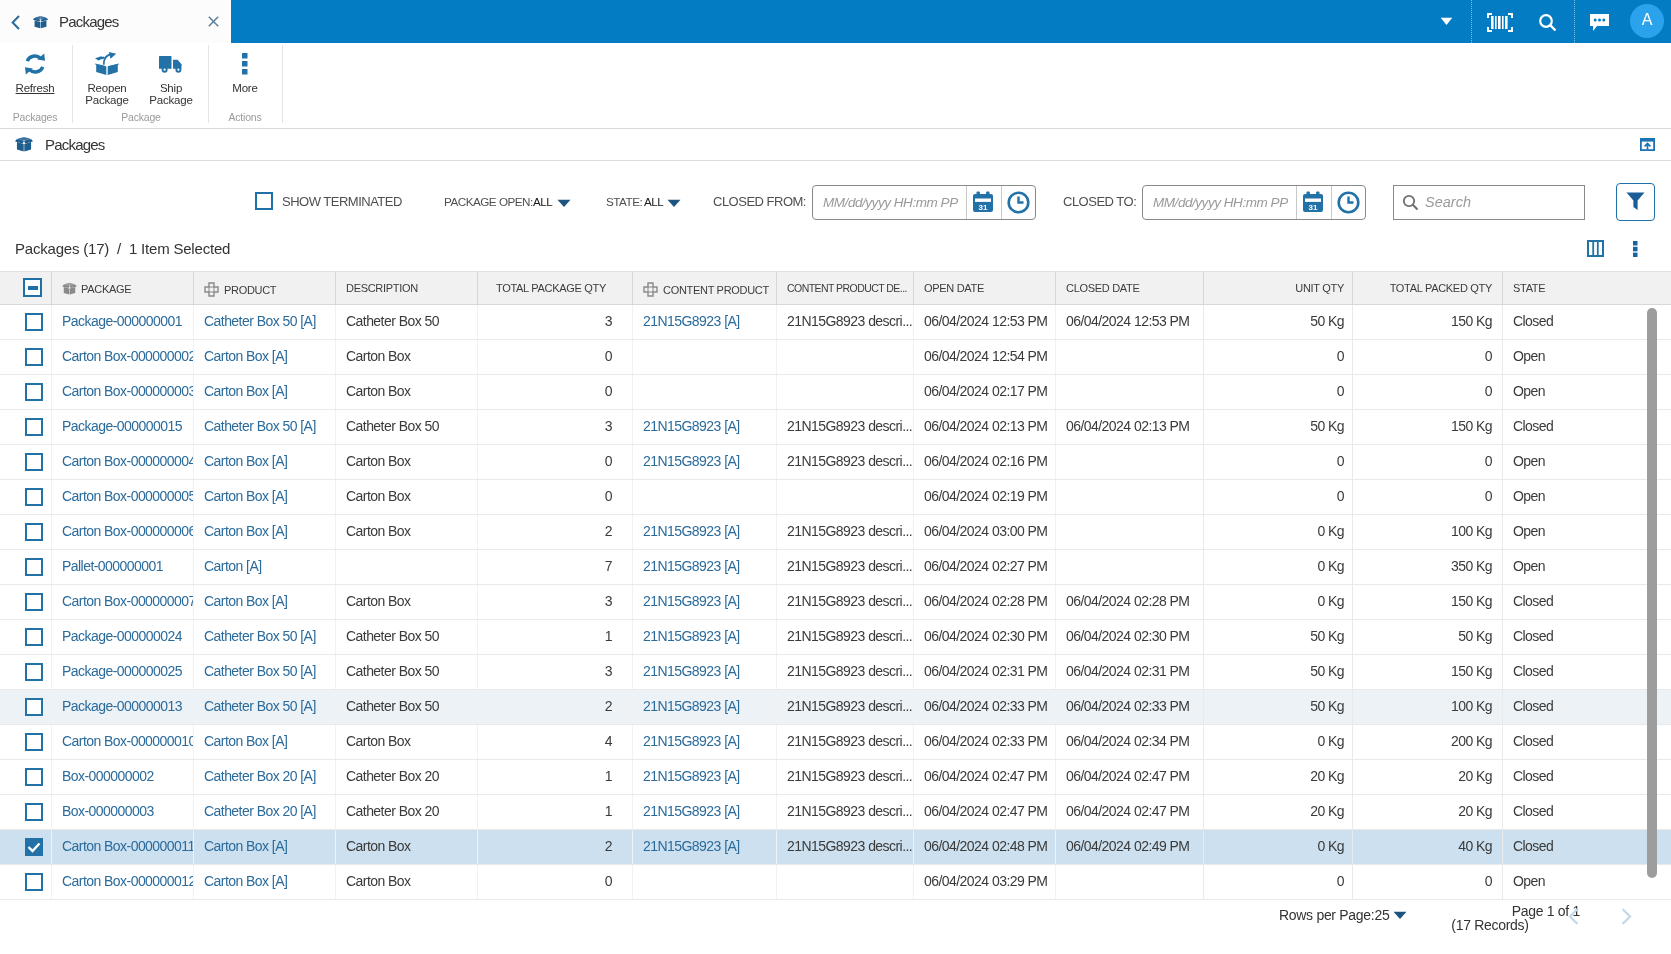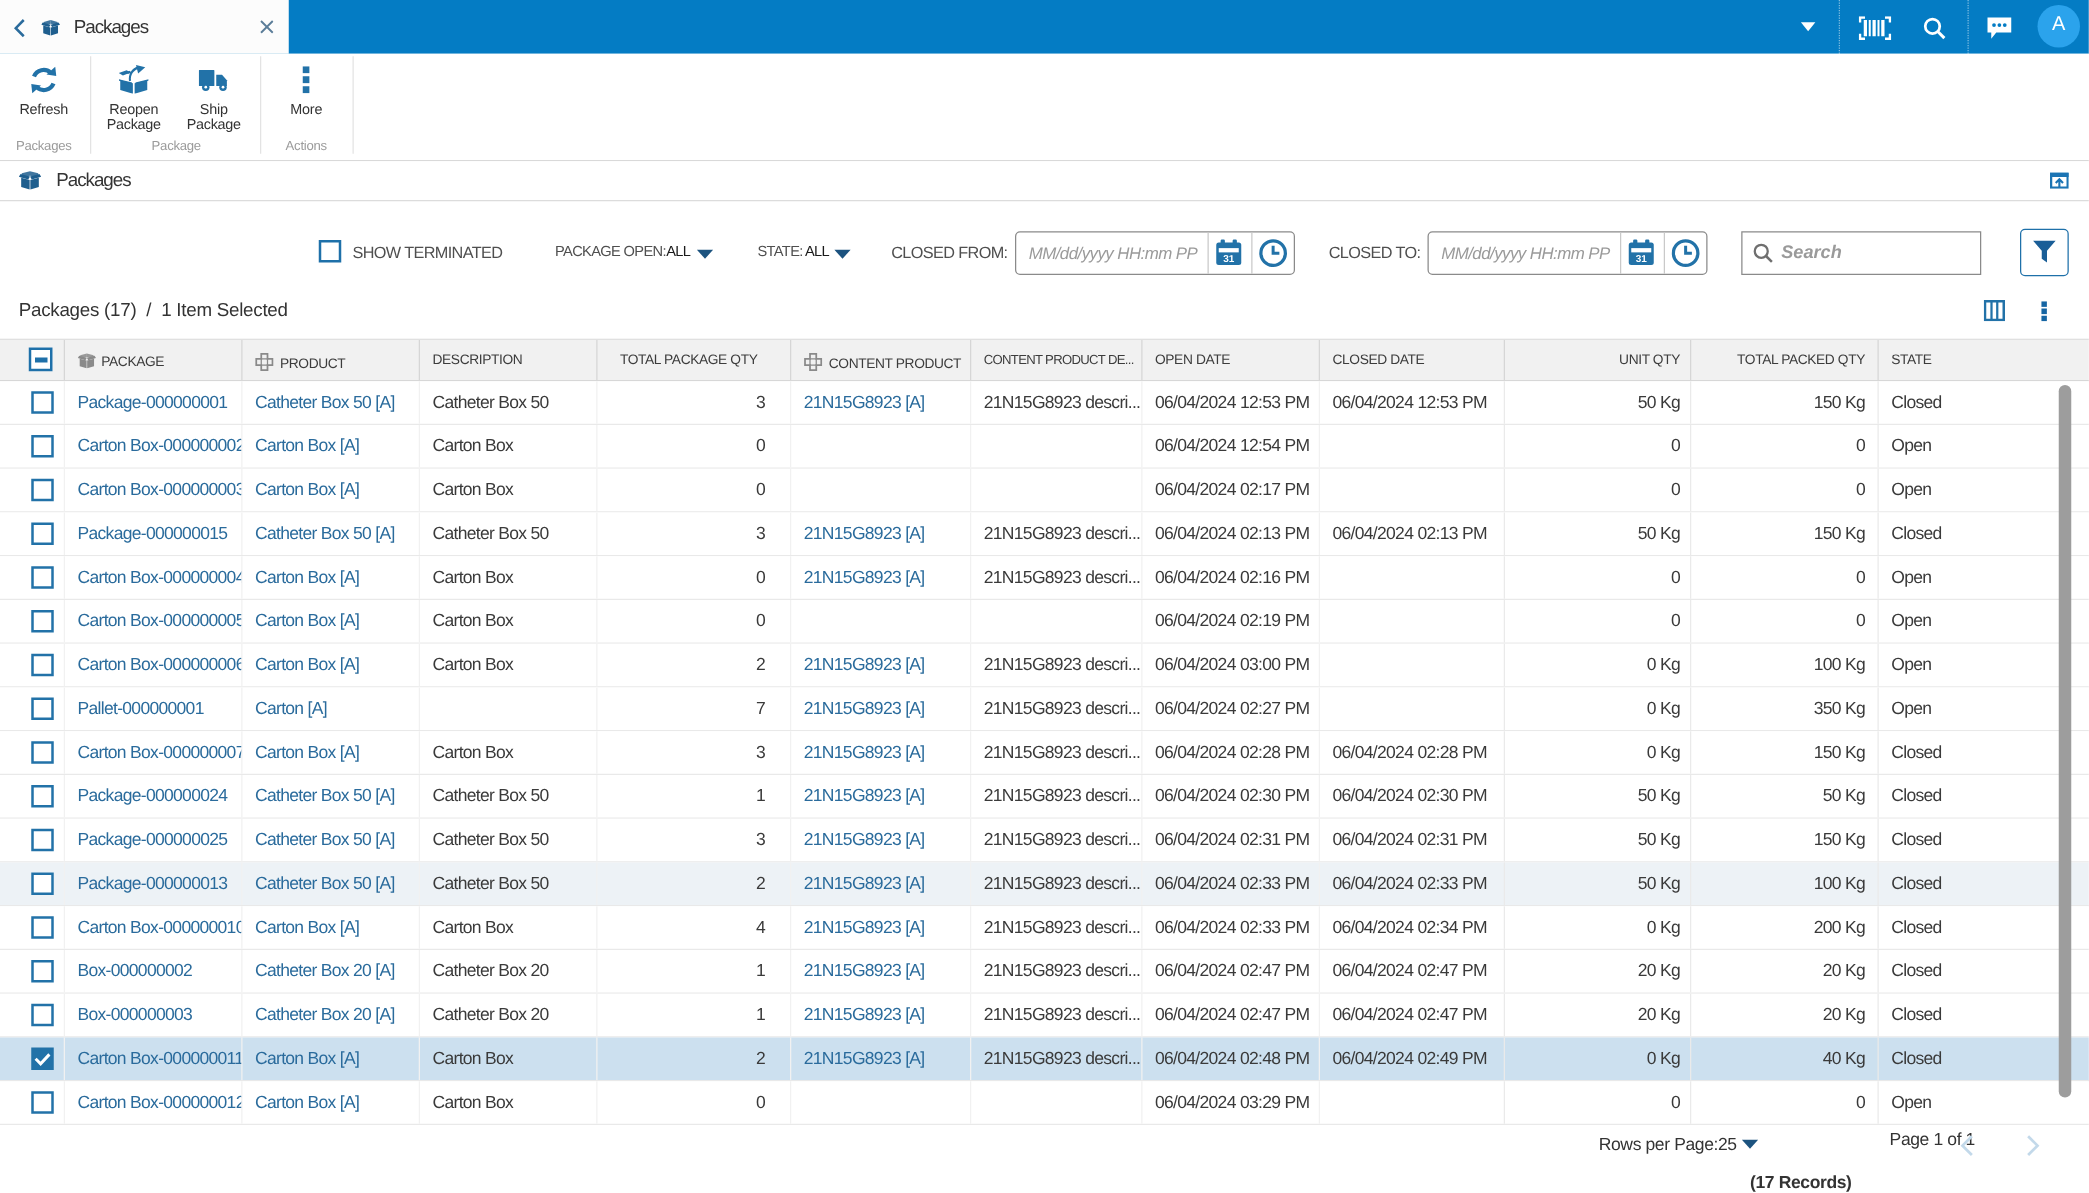--- a/index.html
+++ b/index.html
@@ -22,21 +22,21 @@
 #crumb{position:absolute;left:0;top:129px;width:1671px;height:31px;background:#fff;border-bottom:1px solid #dcdcdc;}
 #crumb .title{position:absolute;left:45px;top:7px;font-size:15px;color:#333;letter-spacing:-0.8px;}
 
 .flabel{position:absolute;font-size:13px;color:#4f4f4f;letter-spacing:-0.5px;}
 .fsm{font-size:11.7px !important;letter-spacing:-0.5px;}
 .fval{color:#1a1a1a;}
 .cb{position:absolute;width:14px;height:14px;border:2px solid #1e70a9;background:#fff;}
 .dgrp{position:absolute;top:185px;width:222px;height:33px;border:1px solid #8a8a8a;border-radius:4px;background:#fff;}
 .dgrp .ph{position:absolute;left:10px;top:9px;font-size:13.5px;font-style:italic;color:#9a9a9a;letter-spacing:-0.45px;white-space:nowrap;}
 .dgrp .dv{position:absolute;top:0;height:33px;width:0;border-left:1px solid #c9c9c9;}
-#search{position:absolute;left:1393px;top:185px;width:190px;height:33px;border:1px solid #8a8a8a;background:#fff;font-weight:bold;}
+#search{position:absolute;left:1393px;top:185px;width:190px;height:33px;border:1px solid #8a8a8a;background:#fff;}
 #search .ph{position:absolute;left:31px;top:8px;font-size:14.5px;font-style:italic;color:#9a9a9a;}
 #fbtn{position:absolute;left:1616px;top:183px;width:37px;height:36px;border:1px solid #1e70a9;border-radius:4px;background:#fff;}
 
 #summary{position:absolute;left:15px;top:240px;font-size:15px;color:#333;letter-spacing:-0.2px;}
 
 #tbl{position:absolute;left:0;top:271px;width:1671px;}
 .hrow{display:flex;height:34px;box-sizing:border-box;background:#f1f1f1;border-top:1px solid #e0e0e0;border-bottom:1px solid #d7d7d7;}
 .hc{box-sizing:border-box;border-right:1px solid #d6d6d6;font-size:11px;color:#3c3c3c;
  padding-top:10px;white-space:nowrap;overflow:hidden;letter-spacing:-0.3px;}
 .hc:last-child{border-right:none;}
@@ -127,21 +127,21 @@
  <div class="abs" style="left:7px;top:10px;width:56px;display:flex;justify-content:center;">
       <svg width="22" height="22" viewBox="0 0 22 22">
 <g fill="none" stroke="#2272a8" stroke-width="3.4">
 <path d="M3.2 8.2 A8.3 8.3 0 0 1 16.5 5.2"></path>
 <path d="M18.8 13.8 A8.3 8.3 0 0 1 5.5 16.8"></path>
 </g>
 <path d="M13.2 6.6 L21 7.8 L20.2 0.4 Z" fill="#2272a8"></path>
 <path d="M8.8 15.4 L1 14.2 L1.8 21.6 Z" fill="#2272a8"></path>
 </svg>
     </div>
- <div class="abs lbl" style="left:7px;top:40px;width:56px;">Refresh</div>
+ <div class="abs lbl" style="left:7px;top:40px;width:56px;text-decoration:underline;">Refresh</div>
  <div class="rsep" style="left:72px"></div>
  <div class="abs" style="left:79px;top:9px;width:56px;display:flex;justify-content:center;">
       <svg width="24" height="23" viewBox="0 0 24 23">
 <g fill="#2272a8">
 <path d="M1.2 12.2 L11.3 14.6 L11.3 23 L1.2 20 Z"></path>
 <path d="M22.8 12.2 L12.7 14.6 L12.7 23 L22.8 20 Z"></path>
 <path d="M0.2 11.4 L10.6 13.9 L10.6 15.1 L0.2 12.6 Z"></path>
 <path d="M23.8 11.4 L13.4 13.9 L13.4 15.1 L23.8 12.6 Z"></path>
 <path d="M0 6.3 L6.3 4.2 L9.6 6.0 L3.3 8.4 Z"></path>
 <path d="M5.9 5.6 L9.0 4.6 L9.9 6.1 L7.2 7.2 Z"></path>
@@ -596,20 +596,20 @@
  <div class="dc c10 num">0</div>
  <div class="dc c11">Open</div>
 </div>
   </div>
 <div id="pager">
  <div class="abs" style="left:1279px;top:7px;">Rows per Page:25</div>
  <svg class="abs" style="left:1393px;top:11px;" width="14" height="9" viewBox="0 0 14 9">
       <path d="M0.5 0.8 L7 8 L13.5 0.8 Z" fill="#1c537f"></path>
     </svg>
  <div class="abs" style="left:1400px;top:3px;width:180px;text-align:right;">Page 1 of 1</div>
- <div class="abs" style="left:1400px;top:37px;width:180px;text-align:left;font-weight:bold;">(17 Records)</div>
+ <div class="abs" style="left:1400px;top:17px;width:180px;text-align:center;">(17 Records)</div>
  <svg class="abs" style="left:1568px;top:8px;" width="11" height="17" viewBox="0 0 11 17">
       <path d="M9.5 1 L2 8.5 L9.5 16" fill="none" stroke="#c3d9ea" stroke-width="2.2"></path>
     </svg>
  <svg class="abs" style="left:1621px;top:8px;" width="11" height="17" viewBox="0 0 11 17">
       <path d="M1.5 1 L9 8.5 L1.5 16" fill="none" stroke="#c3d9ea" stroke-width="2.2"></path>
     </svg>
 </div>
 <div id="sbthumb"></div>
 </body></html>

